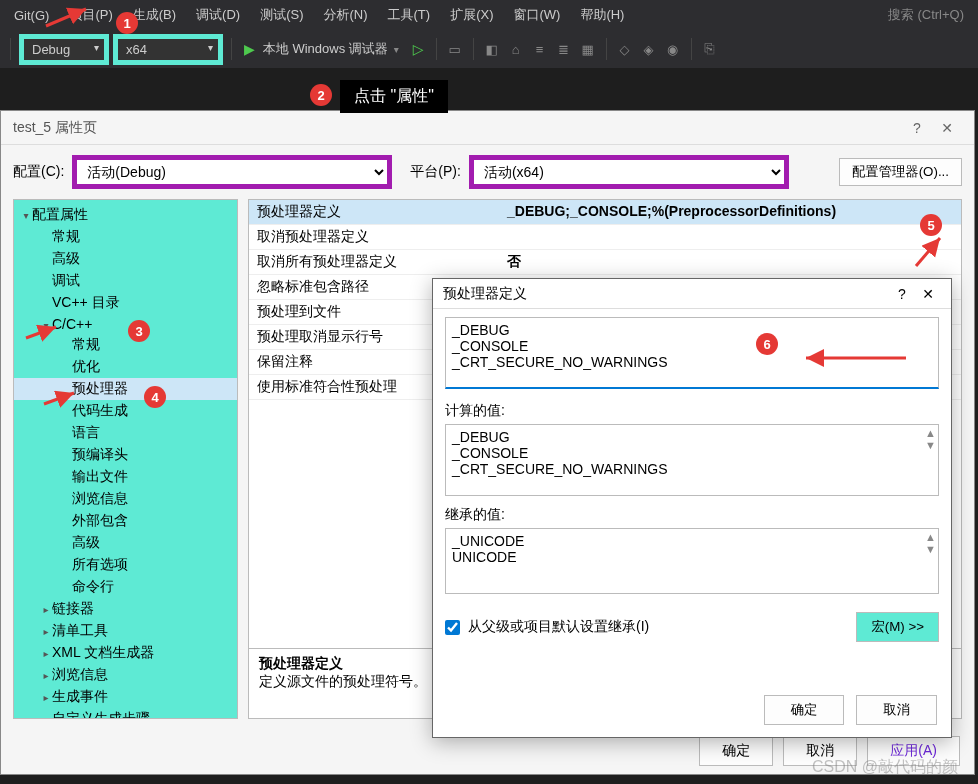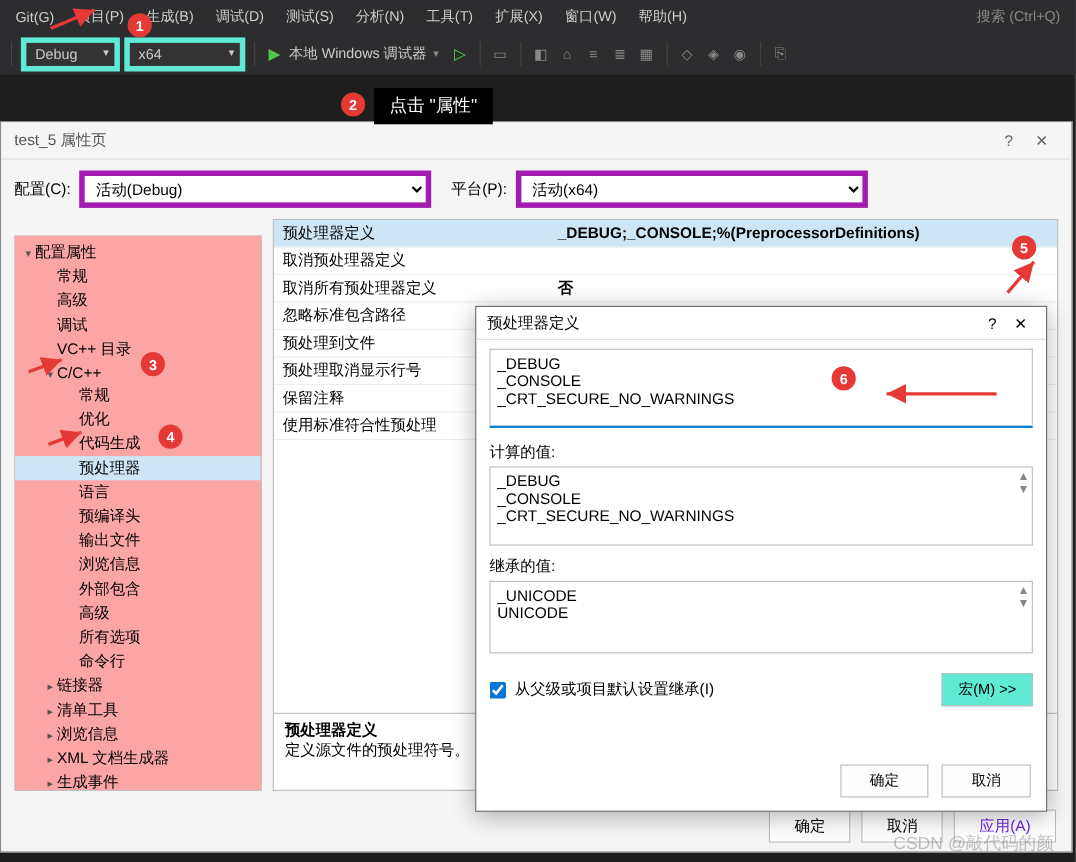--- a/index.html
+++ b/index.html
@@ -28,21 +28,21 @@
 .prop-title .win-btn { width: 30px; text-align: center; color: #666; cursor: pointer; }
 
 .config-row { display: flex; align-items: center; padding: 10px 12px; gap: 8px; font-size: 14px; }
 .config-row label { white-space: nowrap; }
 .config-select { border: 5px solid #a21caf; padding: 3px 6px; font-size: 14px; background: #fff; }
 .config-select.wide { width: 320px; }
 .config-select.wide2 { width: 320px; }
 .config-btn { border: 1px solid #bbb; padding: 4px 12px; background: #fdfdfd; cursor: pointer; }
 
 .prop-body { display: flex; height: 520px; padding: 0 12px; gap: 10px; }
-.tree { width: 225px; border: 1px solid #bbb; background: #fca5a5; overflow-y: auto; font-size: 14px; padding: 4px 0; margin-top: 15px; }
+.tree { width: 225px; border: 1px solid #bbb; background: #5eead4; overflow-y: auto; font-size: 14px; padding: 4px 0; }
 .tree-item { padding: 2px 6px; cursor: pointer; white-space: nowrap; }
 .tree-item.selected { background: #cde6f7; }
 .tree-item .caret { display: inline-block; width: 12px; text-align: center; color: #555; font-size: 10px; }
 .tree-item .nocaret { display: inline-block; width: 12px; }
 
 .right-panel { flex: 1; display: flex; flex-direction: column; }
 .prop-grid { flex: 1; border: 1px solid #bbb; background: #fff; font-size: 14px; }
 .grid-row { display: flex; border-bottom: 1px solid #eee; }
 .grid-row .gk { width: 250px; padding: 3px 8px; }
 .grid-row .gv { flex: 1; padding: 3px 8px; font-weight: bold; }
@@ -129,46 +129,47 @@
     <span class="win-btn">?</span>
     <span class="win-btn">✕</span>
   </div>
 
   <div class="config-row">
     <label>配置(C):</label>
     <select class="config-select wide"><option>活动(Debug)</option></select>
     <label style="margin-left:10px">平台(P):</label>
     <select class="config-select wide2"><option>活动(x64)</option></select>
     <span style="flex:1"></span>
+    <button class="config-btn">配置管理器(O)...</button>
   </div>
 
   <div class="prop-body">
     <div class="tree" id="tree">
         <div class="tree-item" style="padding-left: 6px;"><span class="caret">▾</span><span>配置属性</span></div>
         <div class="tree-item" style="padding-left: 26px;"><span class="nocaret"></span><span>常规</span></div>
         <div class="tree-item" style="padding-left: 26px;"><span class="nocaret"></span><span>高级</span></div>
         <div class="tree-item" style="padding-left: 26px;"><span class="nocaret"></span><span>调试</span></div>
         <div class="tree-item" style="padding-left: 26px;"><span class="nocaret"></span><span>VC++ 目录</span></div>
         <div class="tree-item" style="padding-left: 26px;"><span class="caret">▾</span><span>C/C++</span></div>
         <div class="tree-item" style="padding-left: 46px;"><span class="nocaret"></span><span>常规</span></div>
         <div class="tree-item" style="padding-left: 46px;"><span class="nocaret"></span><span>优化</span></div>
+        <div class="tree-item selected" style="padding-left: 46px;"><span class="nocaret"></span><span>预处理器</span></div>
         <div class="tree-item" style="padding-left: 46px;"><span class="nocaret"></span><span>代码生成</span></div>
-        <div class="tree-item selected" style="padding-left: 46px;"><span class="nocaret"></span><span>预处理器</span></div>
         <div class="tree-item" style="padding-left: 46px;"><span class="nocaret"></span><span>语言</span></div>
         <div class="tree-item" style="padding-left: 46px;"><span class="nocaret"></span><span>预编译头</span></div>
         <div class="tree-item" style="padding-left: 46px;"><span class="nocaret"></span><span>输出文件</span></div>
         <div class="tree-item" style="padding-left: 46px;"><span class="nocaret"></span><span>浏览信息</span></div>
         <div class="tree-item" style="padding-left: 46px;"><span class="nocaret"></span><span>外部包含</span></div>
         <div class="tree-item" style="padding-left: 46px;"><span class="nocaret"></span><span>高级</span></div>
         <div class="tree-item" style="padding-left: 46px;"><span class="nocaret"></span><span>所有选项</span></div>
         <div class="tree-item" style="padding-left: 46px;"><span class="nocaret"></span><span>命令行</span></div>
         <div class="tree-item" style="padding-left: 26px;"><span class="caret">▸</span><span>链接器</span></div>
         <div class="tree-item" style="padding-left: 26px;"><span class="caret">▸</span><span>清单工具</span></div>
+        <div class="tree-item" style="padding-left: 26px;"><span class="caret">▸</span><span>XML 文档生成器</span></div>
         <div class="tree-item" style="padding-left: 26px;"><span class="caret">▸</span><span>浏览信息</span></div>
-        <div class="tree-item" style="padding-left: 26px;"><span class="caret">▸</span><span>XML 文档生成器</span></div>
         <div class="tree-item" style="padding-left: 26px;"><span class="caret">▸</span><span>生成事件</span></div>
         <div class="tree-item" style="padding-left: 26px;"><span class="caret">▸</span><span>自定义生成步骤</span></div>
       </div>
     <div class="right-panel">
       <div class="prop-grid" id="grid">
           <div class="grid-row sel">
             <div class="gk">预处理器定义</div>
             <div class="gv">_DEBUG;_CONSOLE;%(PreprocessorDefinitions)</div>
           </div>
           <div class="grid-row">

